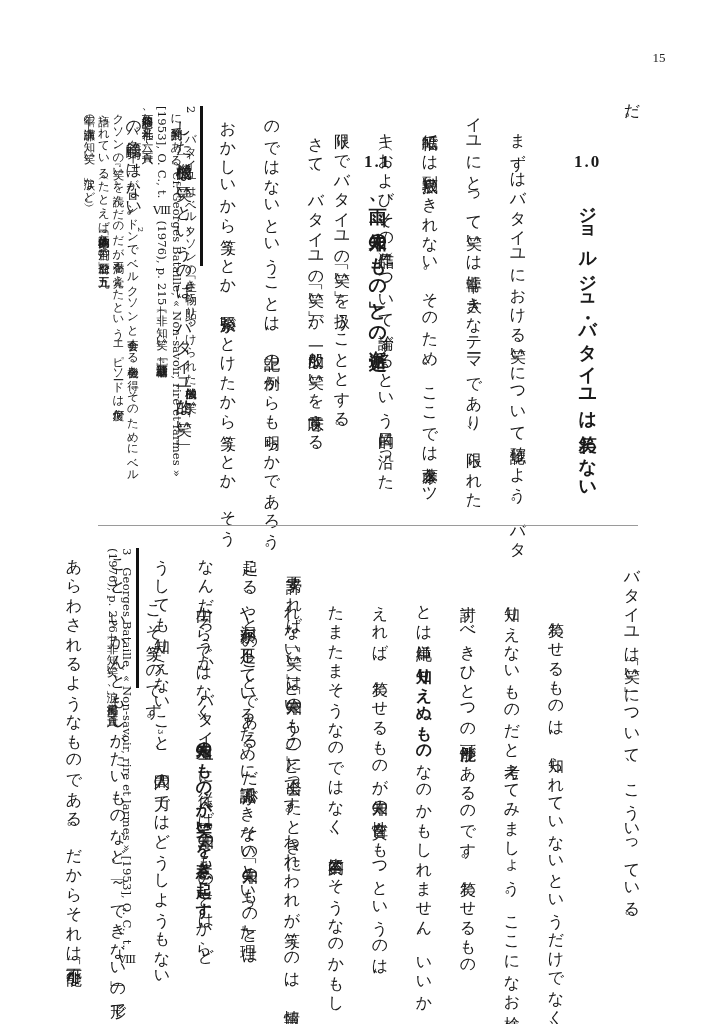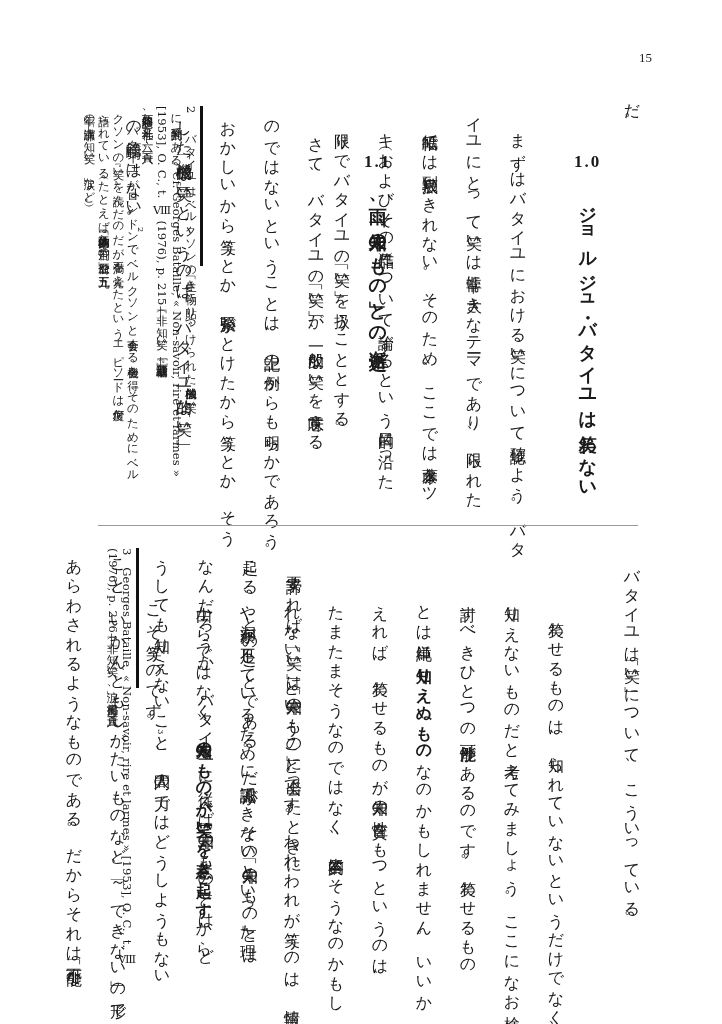--- a/index.html
+++ b/index.html
@@ -2,22 +2,22 @@
 <html><head>
   <meta charset="utf-8">
   <style>
     html, body { margin: 0; padding: 0; background: #ffffff; }
     body {
       width: 722px; height: 1024px; position: relative; overflow: hidden;
       font-family: "DejaVu Serif", "Liberation Serif", serif;
       color: #1a1a1a;
     }
     .page-number {
-      position: absolute; top: 50px; left: 622px; width: 30px;
-      font-size: 13px; text-align: right; color: #222;
+      position: absolute; top: 50px; left: 644px; width: 30px;
+      font-size: 13px; text-align: center; color: #222;
       font-family: "Liberation Serif", serif;
     }
     .band {
       position: absolute; left: 96px; width: 560px;
     }
     .band-top { top: 92px; height: 430px; }
     .band-bottom { top: 548px; height: 430px; }
     .divider {
       position: absolute; top: 525px; left: 98px; width: 540px; height: 1px;
       background: #9a9a9a;

